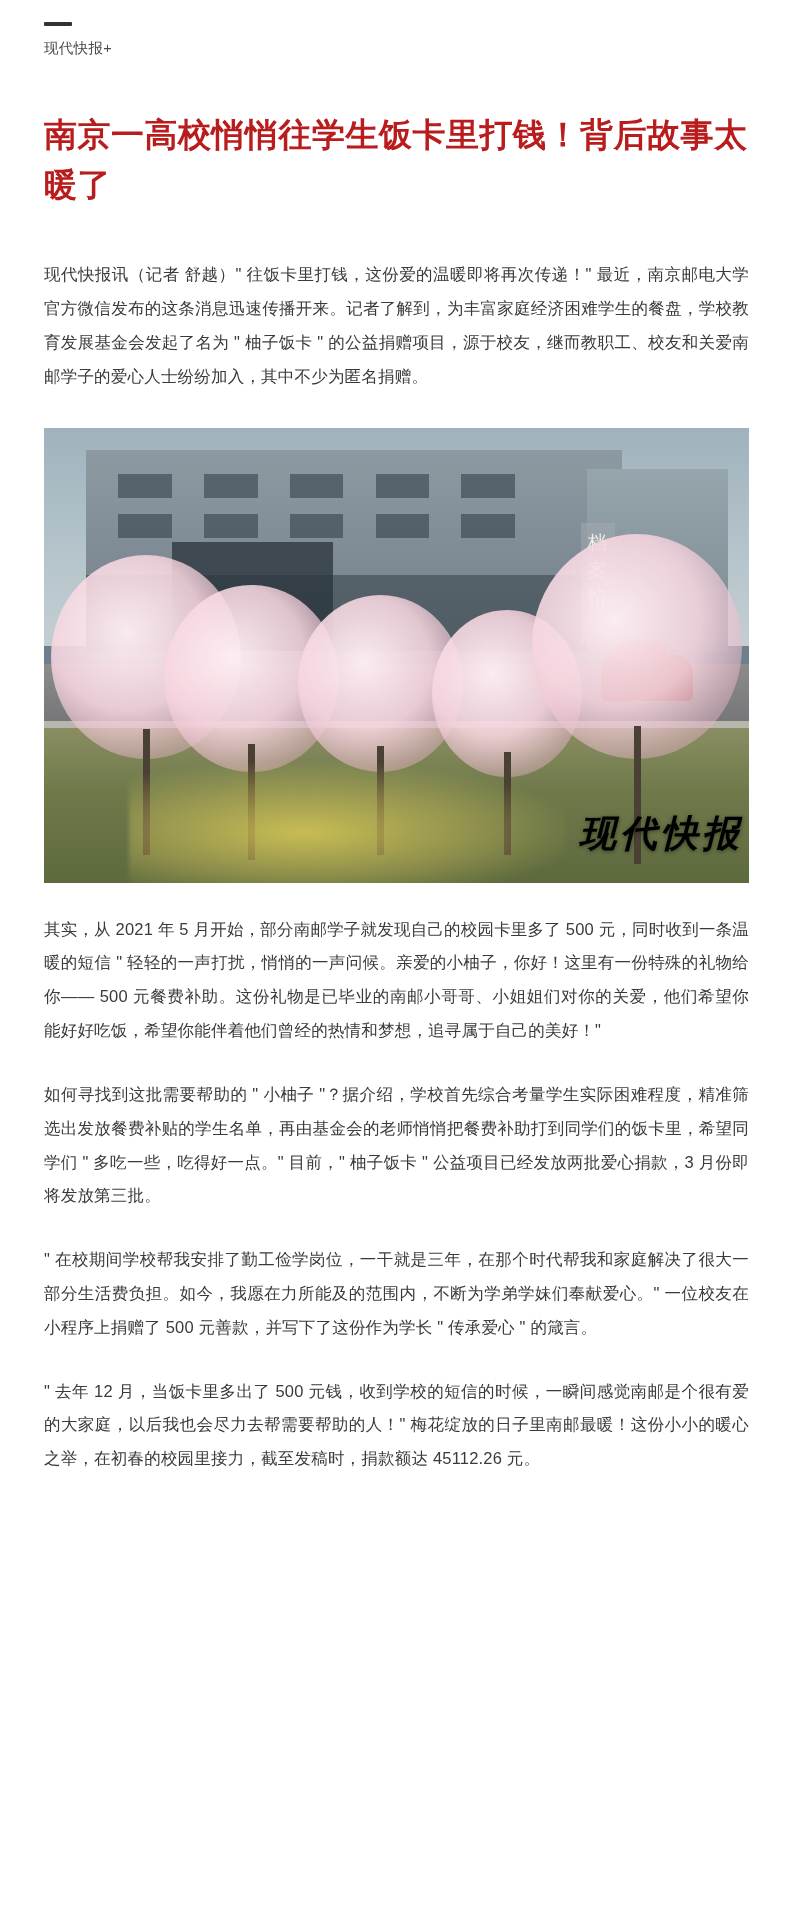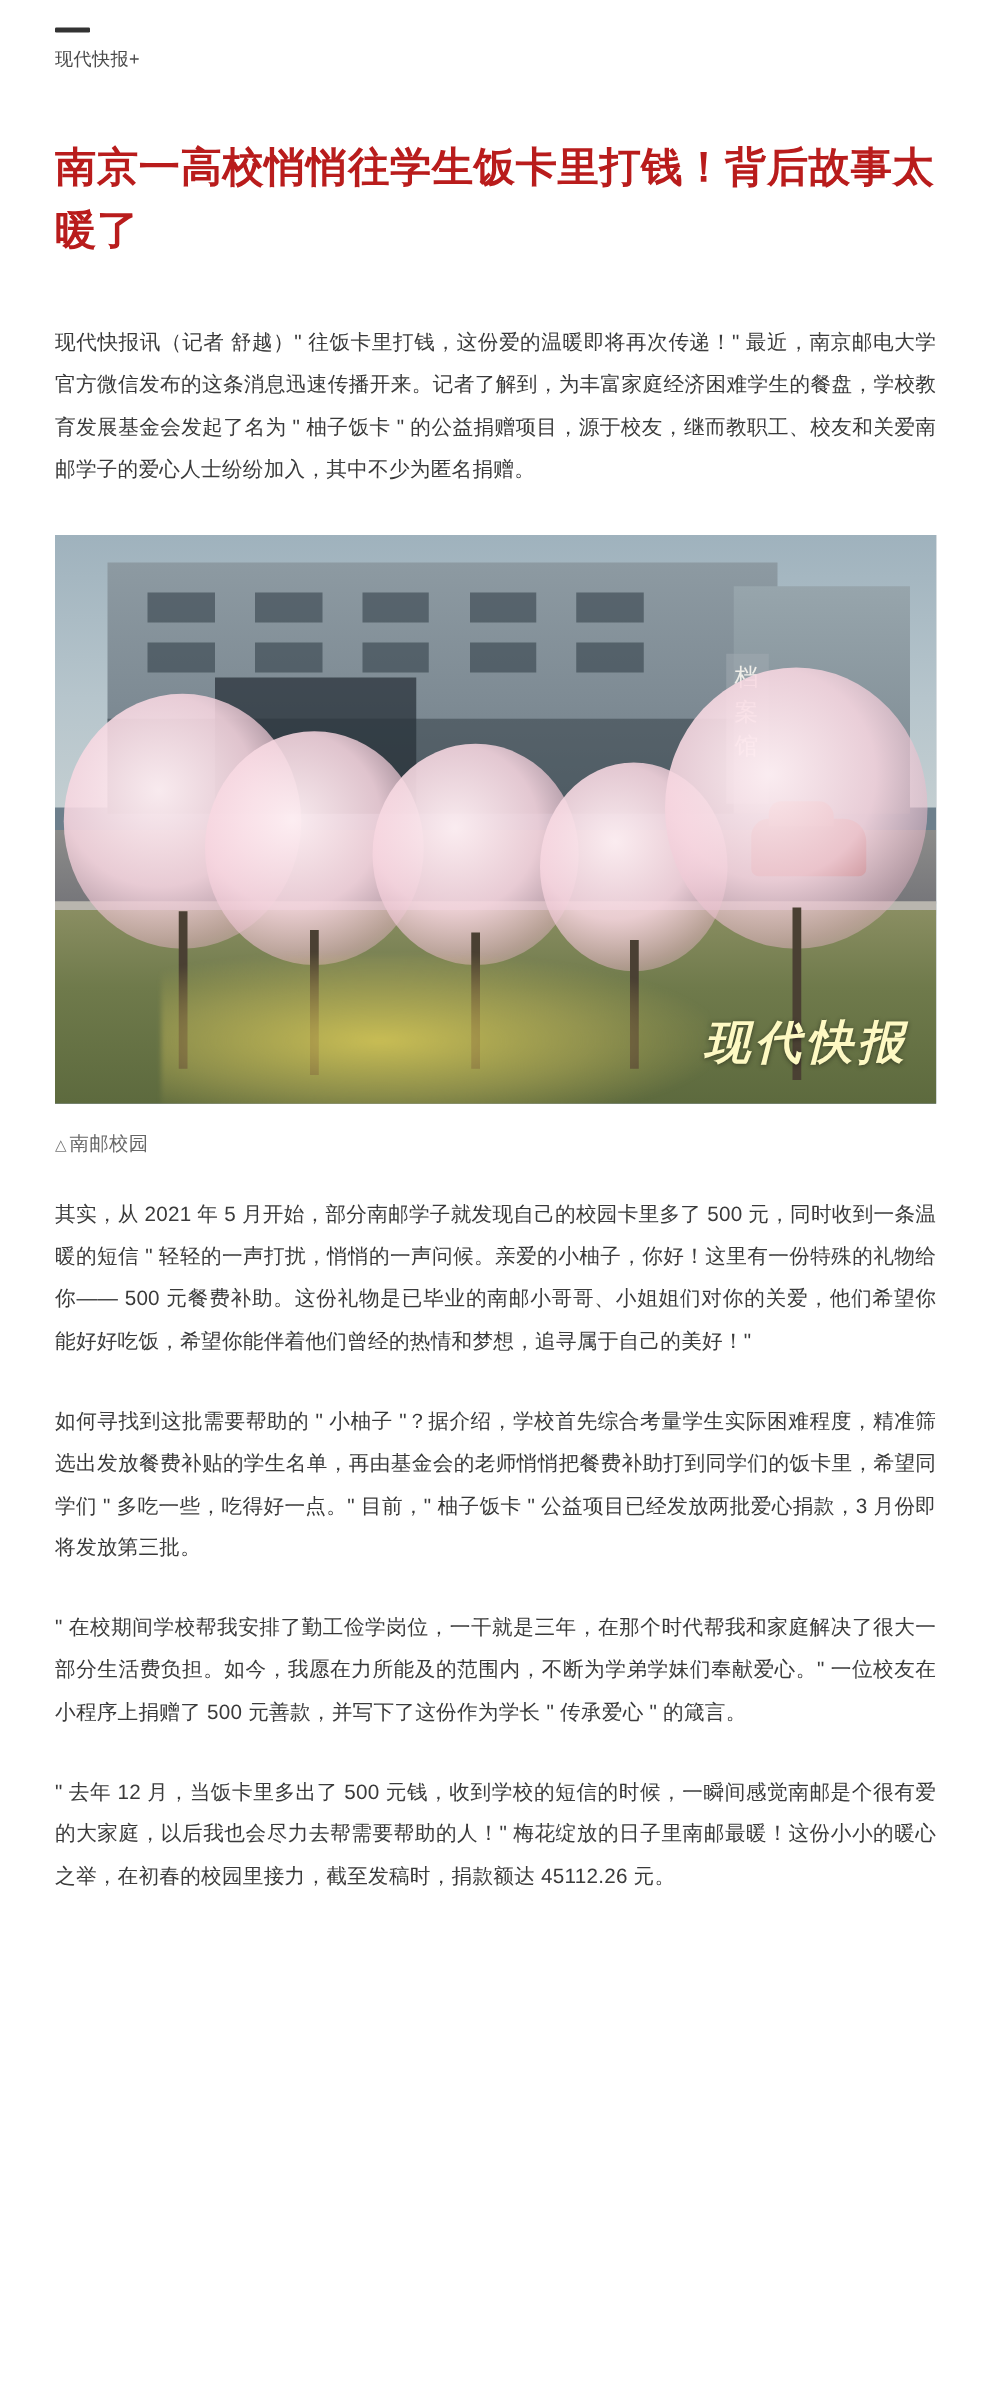--- a/index.html
+++ b/index.html
@@ -204,23 +204,23 @@
     position: absolute;
     left: 12%;
     bottom: -4%;
     width: 62%;
     height: 30%;
     background: radial-gradient(ellipse at 40% 50%, rgba(233,214,90,0.75) 0%, rgba(226,206,96,0.35) 45%, rgba(226,206,96,0) 75%);
     filter: blur(2px);
   }
   .watermark {
     position: absolute;
-    right: 22px;
+    right: 6px;
     bottom: 24px;
-    color: #fef9c3;
+    color: #000000;
     font-family: "Liberation Serif", serif;
     font-size: 37px;
     font-weight: bold;
     letter-spacing: 4px;
     text-shadow: 0 1px 4px rgba(0,0,0,0.45);
     font-style: italic;
   }
   .caption {
     margin: 22px 0 0 0;
     font-size: 15.5px;
@@ -294,23 +294,20 @@
         </div>
         <div class="tree t5">
           <div class="canopy"></div>
             <div class="trunk"></div>
         </div>
 
         <div class="fg-branch"></div>
 
         <div class="watermark">现代快报</div>
       </div>
-      <div class="caption">
-        <span class="mark">△</span><span>南邮校园</span>
-      </div>
     </div>
 
     <p class="body-text p-gap">其实，从 2021 年 5 月开始，部分南邮学子就发现自己的校园卡里多了 500 元，同时收到一条温暖的短信 " 轻轻的一声打扰，悄悄的一声问候。亲爱的小柚子，你好！这里有一份特殊的礼物给你—— 500 元餐费补助。这份礼物是已毕业的南邮小哥哥、小姐姐们对你的关爱，他们希望你能好好吃饭，希望你能伴着他们曾经的热情和梦想，追寻属于自己的美好！"</p>
     <p class="body-text p-gap">如何寻找到这批需要帮助的 " 小柚子 "？据介绍，学校首先综合考量学生实际困难程度，精准筛选出发放餐费补贴的学生名单，再由基金会的老师悄悄把餐费补助打到同学们的饭卡里，希望同学们 " 多吃一些，吃得好一点。" 目前，" 柚子饭卡 " 公益项目已经发放两批爱心捐款，3 月份即将发放第三批。</p>
     <p class="body-text p-gap">" 在校期间学校帮我安排了勤工俭学岗位，一干就是三年，在那个时代帮我和家庭解决了很大一部分生活费负担。如今，我愿在力所能及的范围内，不断为学弟学妹们奉献爱心。" 一位校友在小程序上捐赠了 500 元善款，并写下了这份作为学长 " 传承爱心 " 的箴言。</p>
     <p class="body-text p-gap">" 去年 12 月，当饭卡里多出了 500 元钱，收到学校的短信的时候，一瞬间感觉南邮是个很有爱的大家庭，以后我也会尽力去帮需要帮助的人！" 梅花绽放的日子里南邮最暖！这份小小的暖心之举，在初春的校园里接力，截至发稿时，捐款额达 45112.26 元。</p>
 
     <div class="bottom-space"></div>
   </div>
 </div>

